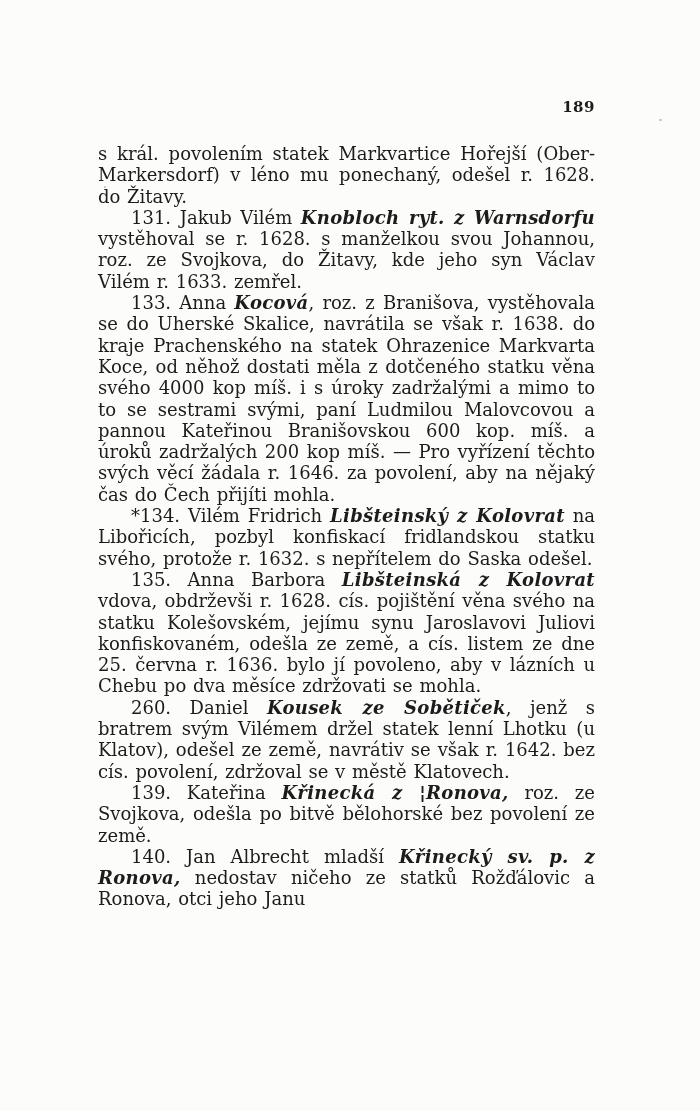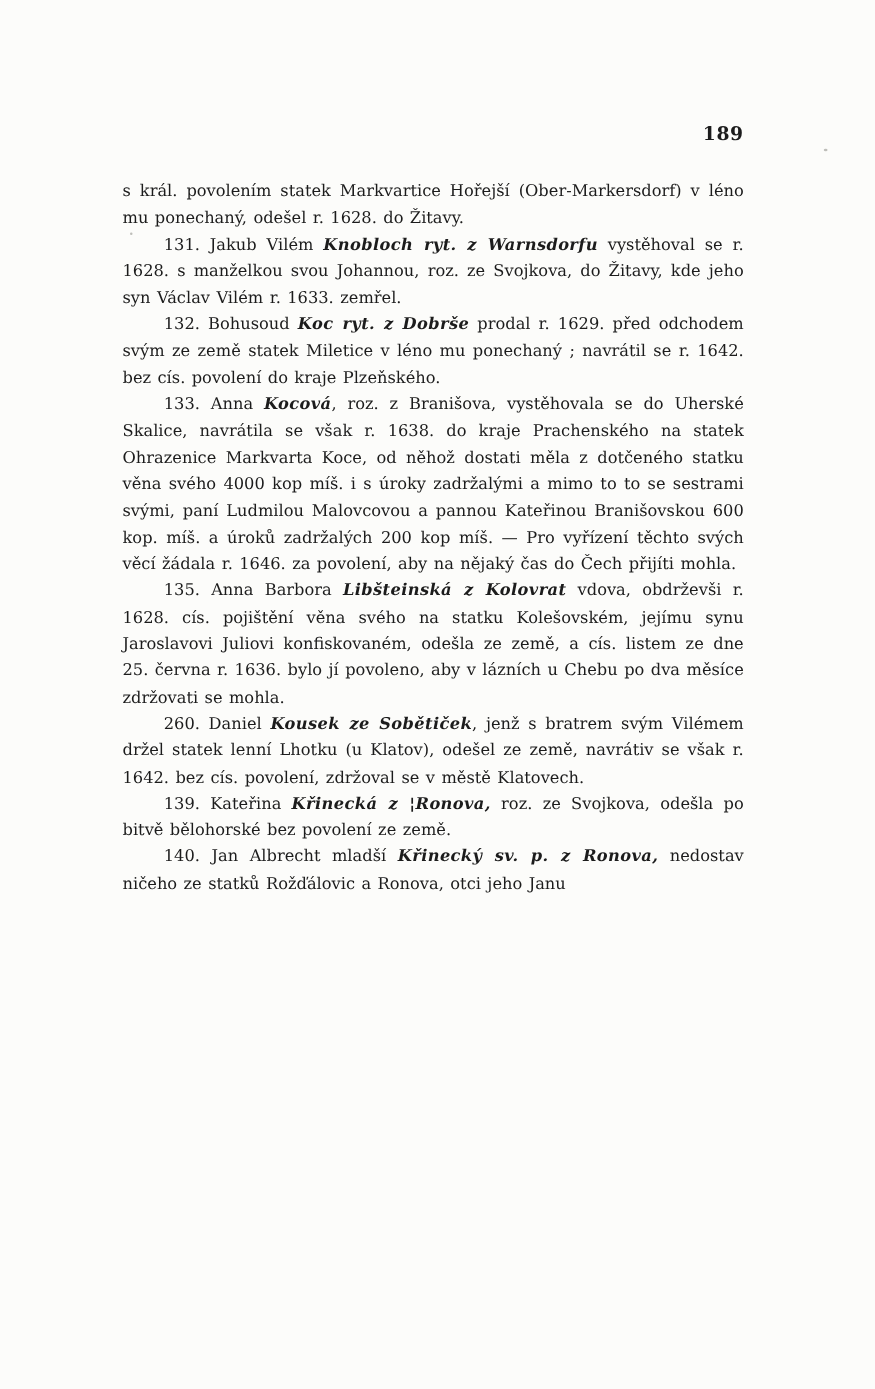--- a/index.html
+++ b/index.html
@@ -32,21 +32,21 @@
   .page-number {
     text-align: right;
     font-size: 15px;
     font-weight: bold;
     letter-spacing: 0.5px;
     line-height: 18px;
     margin-bottom: 27px;
   }
   .text-block p {
     margin: 0;
-    font-size: 13px;
+    font-size: 18px;
     line-height: 21.3px;
     text-align: justify;
     word-spacing: 1px;
   }
   .text-block p.indent {
     text-indent: 33px;
   }
   .text-block em {
     font-weight: bold;
     letter-spacing: 0.3px;
@@ -65,21 +65,21 @@
 <body>
 
 <div class="page">
   <div class="speck speck-1"></div>
   <div class="speck speck-2"></div>
   <div class="content-col">
     <div class="page-number">189</div>
     <div class="text-block">
         <p class=""><span>s král. povolením statek Markvartice Hořejší (Ober-Markersdorf) v léno mu ponechaný, odešel r. 1628. do Žitavy.</span></p>
         <p class="indent"><span>131. Jakub Vilém </span><em>Knobloch ryt. z Warnsdorfu</em><span> vystěhoval se r. 1628. s manželkou svou Johannou, roz. ze Svojkova, do Žitavy, kde jeho syn Václav Vilém r. 1633. zemřel.</span></p>
-        <p class="indent"><span>132. Bohusoud </span><em>Koc ryt. z Dobrše</em><span> prodal r. 1629. před odchodem svým ze země statek Miletice v léno mu ponechaný ; navrátil se r. 1642. bez cís. povolení do kraje Plzeňského.</span></p>
         <p class="indent"><span>133. Anna </span><em>Kocová</em><span>, roz. z Branišova, vystěhovala se do Uherské Skalice, navrátila se však r. 1638. do kraje Prachenského na statek Ohrazenice Markvarta Koce, od něhož dostati měla z dotčeného statku věna svého 4000 kop míš. i s úroky zadržalými a mimo to to se sestrami svými, paní Ludmilou Malovcovou a pannou Kateřinou Branišovskou 600 kop. míš. a úroků zadržalých 200 kop míš. — Pro vyřízení těchto svých věcí žádala r. 1646. za povolení, aby na nějaký čas do Čech přijíti mohla.</span></p>
+        <p class="indent"><span>*134. Vilém Fridrich </span><em>Libšteinský z Kolovrat</em><span> na Libořicích, pozbyl konfiskací fridlandskou statku svého, protože r. 1632. s nepřítelem do Saska odešel.</span></p>
         <p class="indent"><span>135. Anna Barbora </span><em>Libšteinská z Kolovrat</em><span> vdova, obdrževši r. 1628. cís. pojištění věna svého na statku Kolešovském, jejímu synu Jaroslavovi Juliovi konfiskovaném, odešla ze země, a cís. listem ze dne 25. června r. 1636. bylo jí povoleno, aby v lázních u Chebu po dva měsíce zdržovati se mohla.</span></p>
         <p class="indent"><span>260. Daniel </span><em>Kousek ze Sobětiček</em><span>, jenž s bratrem svým Vilémem držel statek lenní Lhotku (u Klatov), odešel ze země, navrátiv se však r. 1642. bez cís. povolení, zdržoval se v městě Klatovech.</span></p>
         <p class="indent"><span>139. Kateřina </span><em>Křinecká z ¦Ronova,</em><span> roz. ze Svojkova, odešla po bitvě bělohorské bez povolení ze země.</span></p>
         <p class="indent"><span>140. Jan Albrecht mladší </span><em>Křinecký sv. p. z Ronova,</em><span> nedostav ničeho ze statků Rožďálovic a Ronova, otci jeho Janu</span></p>
       </div>
   </div>
 </div>
 
 </body></html>

